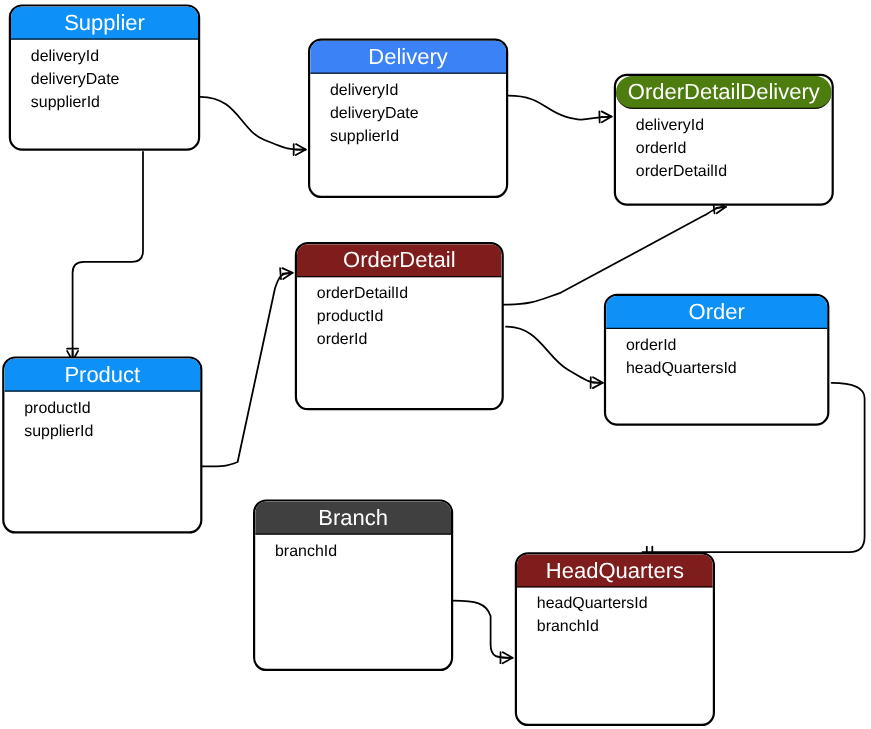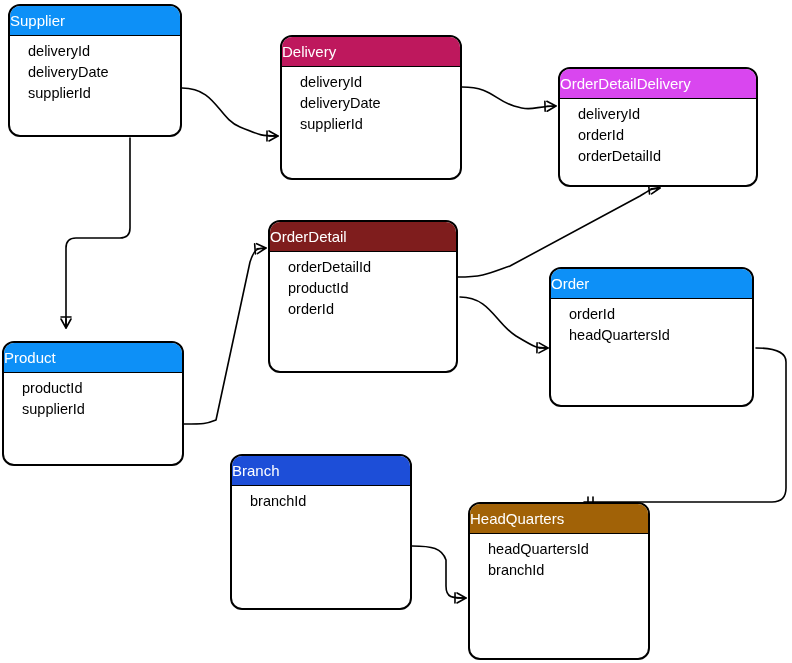--- a/index.html
+++ b/index.html
@@ -29,23 +29,23 @@
     border: 2px solid #000000;
     border-radius: 12px;
     background: #ffffff;
     overflow: hidden;
     z-index: 2;
   }
   .entity-header {
     box-sizing: border-box;
     height: 30px;
     line-height: 30px;
-    text-align: left;
+    text-align: center;
     color: #ffffff;
-    font-size: 15px;
+    font-size: 20px;
     background: #0d90f7;
     border-bottom: 1px solid #000000;
     white-space: nowrap;
   }
   .entity-attrs {
     padding: 5px 0 0 18px;
   }
   .attr {
     font-size: 14.5px;
     line-height: 21px;
@@ -120,70 +120,70 @@
   <div class="entity" style="left: 8px; top: 4px; width: 174px; height: 133px; border-color: rgb(0, 0, 0);">
     <div class="entity-header" style="background: rgb(13, 144, 247); color: rgb(255, 255, 255);">Supplier</div>
     <div class="entity-attrs">
       <div class="attr">deliveryId</div>
       <div class="attr">deliveryDate</div>
       <div class="attr">supplierId</div>
     </div>
   </div>
 
   <div class="entity" style="left: 280px; top: 35px; width: 182px; height: 145px; border-color: rgb(0, 0, 0);">
-    <div class="entity-header" style="background: #be185d; color: rgb(255, 255, 255);">Delivery</div>
+    <div class="entity-header" style="background: #3b82f6; color: rgb(255, 255, 255);">Delivery</div>
     <div class="entity-attrs">
       <div class="attr">deliveryId</div>
       <div class="attr">deliveryDate</div>
       <div class="attr">supplierId</div>
     </div>
   </div>
 
   <div class="entity" style="left: 558px; top: 67px; width: 200px; height: 120px; border-color: rgb(0, 0, 0);">
-    <div class="entity-header" style="background: #d946ef; color: rgb(255, 255, 255);">OrderDetailDelivery</div>
+    <div class="entity-header" style="background: #4d7c0f; color: rgb(255, 255, 255); border-radius: 15px;">OrderDetailDelivery</div>
     <div class="entity-attrs">
       <div class="attr">deliveryId</div>
       <div class="attr">orderId</div>
       <div class="attr">orderDetailId</div>
     </div>
   </div>
 
   <div class="entity" style="left: 268px; top: 220px; width: 190px; height: 153px; border-color: rgb(0, 0, 0);">
     <div class="entity-header" style="background: #7f1d1d; color: rgb(255, 255, 255);">OrderDetail</div>
     <div class="entity-attrs">
       <div class="attr">orderDetailId</div>
       <div class="attr">productId</div>
       <div class="attr">orderId</div>
     </div>
   </div>
 
-  <div class="entity" style="left: 549px; top: 267px; width: 205px; height: 140px; border-color: rgb(0, 0, 0);">
+  <div class="entity" style="left: 549px; top: 267px; width: 205px; height: 120px; border-color: rgb(0, 0, 0);">
     <div class="entity-header" style="background: rgb(13, 144, 247); color: rgb(255, 255, 255);">Order</div>
     <div class="entity-attrs">
       <div class="attr">orderId</div>
       <div class="attr">headQuartersId</div>
     </div>
   </div>
 
-  <div class="entity" style="left: 2px; top: 341px; width: 182px; height: 125px; border-color: rgb(0, 0, 0);">
+  <div class="entity" style="left: 2px; top: 324px; width: 182px; height: 161px; border-color: rgb(0, 0, 0);">
     <div class="entity-header" style="background: rgb(13, 144, 247); color: rgb(255, 255, 255);">Product</div>
     <div class="entity-attrs">
       <div class="attr">productId</div>
       <div class="attr">supplierId</div>
     </div>
   </div>
 
   <div class="entity" style="left: 230px; top: 454px; width: 182px; height: 156px; border-color: rgb(0, 0, 0);">
-    <div class="entity-header" style="background: #1d4ed8; color: rgb(255, 255, 255);">Branch</div>
+    <div class="entity-header" style="background: #404040; color: rgb(255, 255, 255);">Branch</div>
     <div class="entity-attrs">
       <div class="attr">branchId</div>
     </div>
   </div>
 
   <div class="entity" style="left: 468px; top: 502px; width: 182px; height: 158px; border-color: rgb(0, 0, 0);">
-    <div class="entity-header" style="background: #a16207; color: rgb(255, 255, 255);">HeadQuarters</div>
+    <div class="entity-header" style="background: #7f1d1d; color: rgb(255, 255, 255);">HeadQuarters</div>
     <div class="entity-attrs">
       <div class="attr">headQuartersId</div>
       <div class="attr">branchId</div>
     </div>
   </div>
 
 </div>
 
 </body></html>

